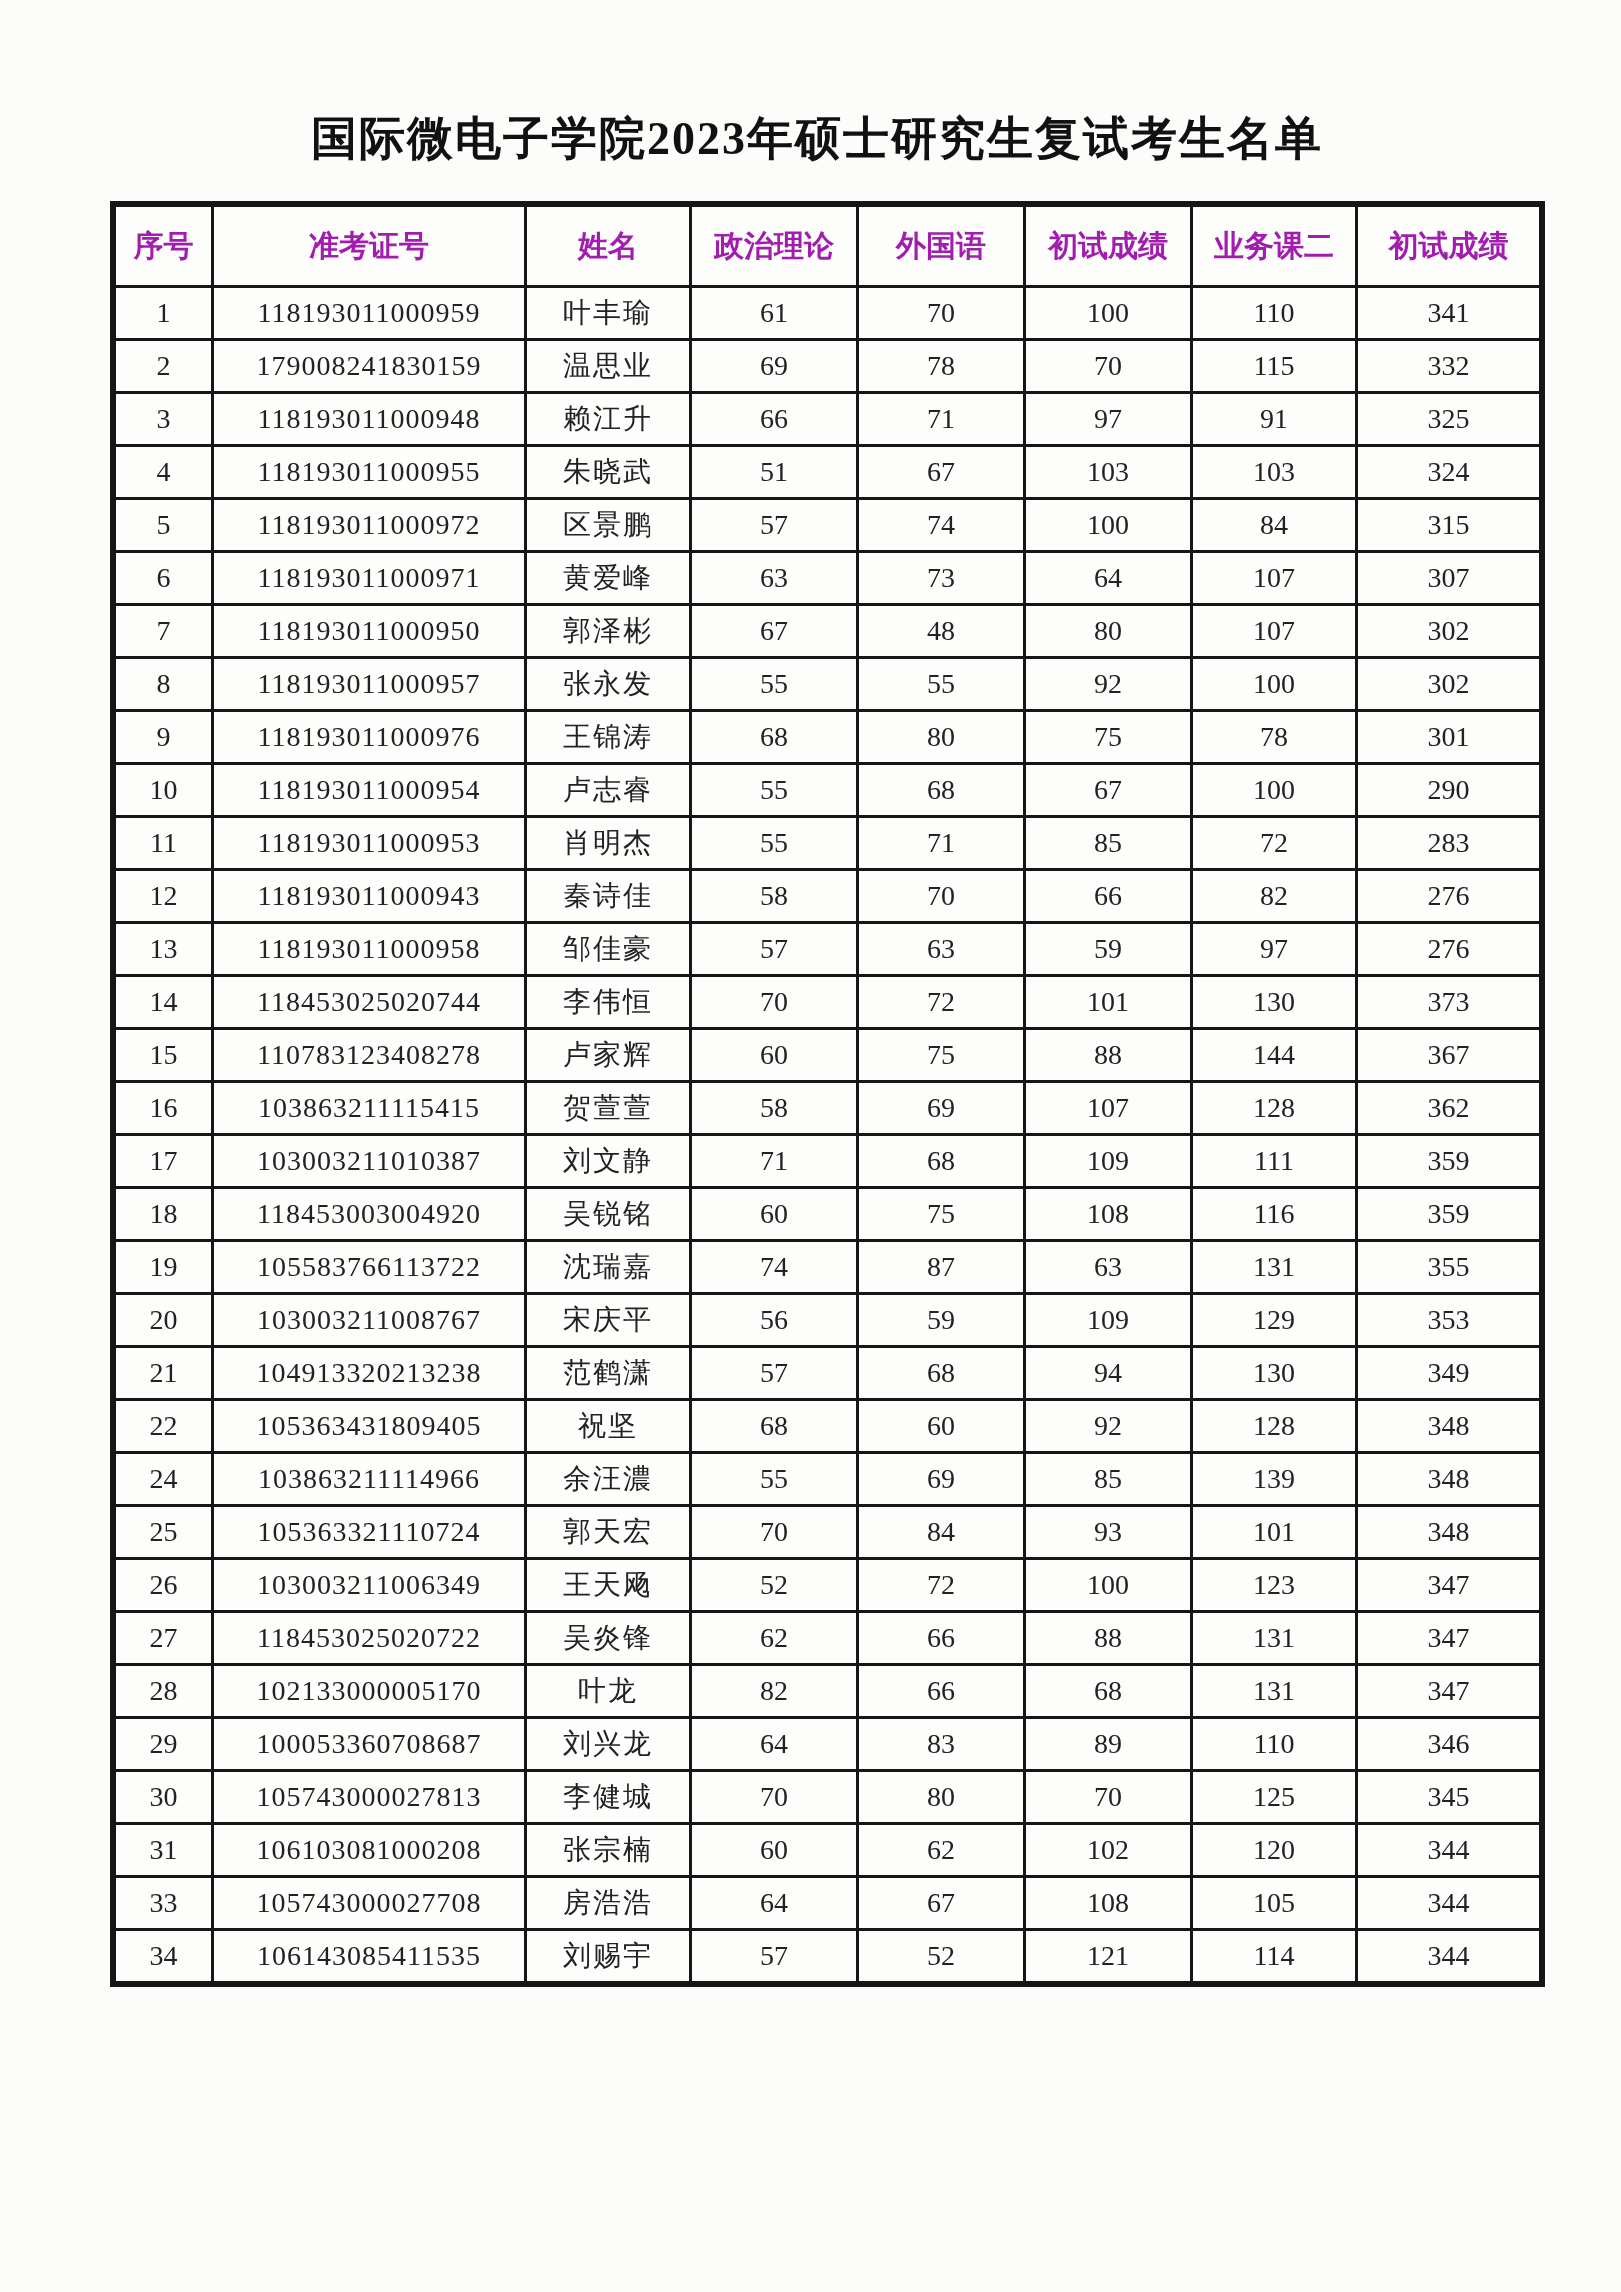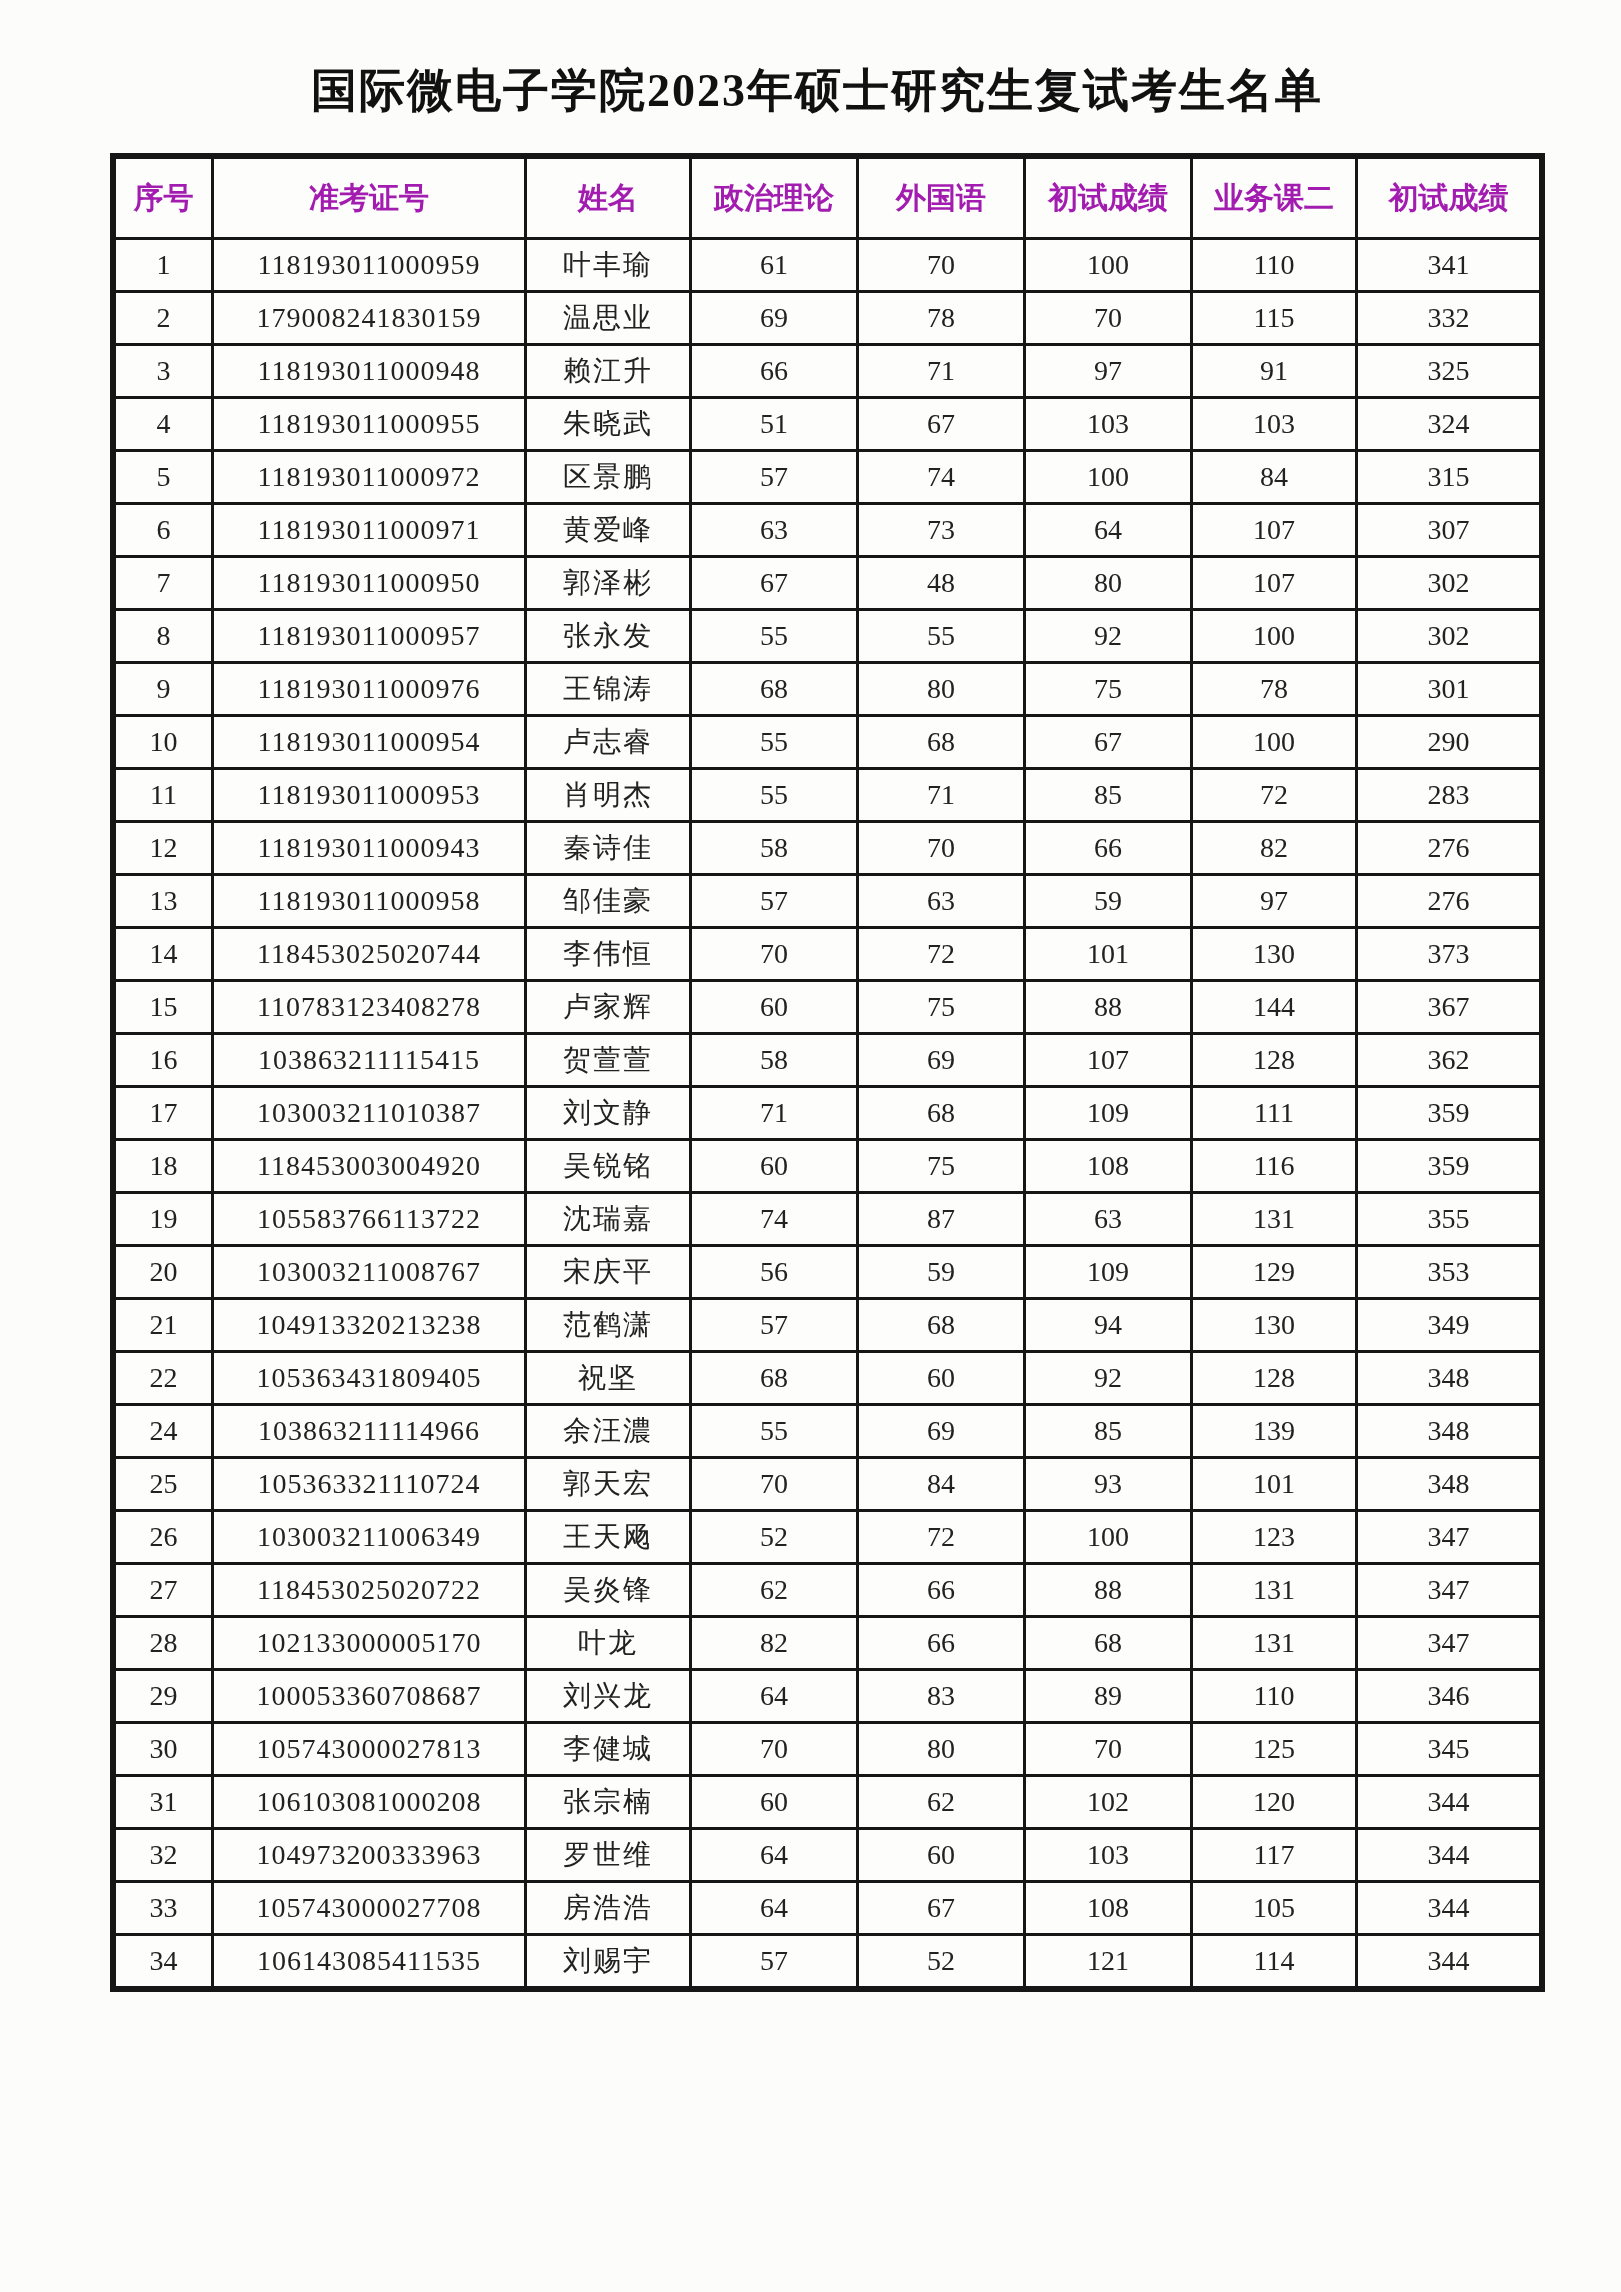--- a/index.html
+++ b/index.html
@@ -9,21 +9,21 @@
   }
   body {
     width: 1621px;
     height: 2293px;
     font-family: "Liberation Serif", serif;
     color: #1a1a1a;
     position: relative;
     background: #fcfcfa;
   }
   .page {
-    padding-top: 60px;
+    padding-top: 108px;
   }
   .title {
     width: 1414px;
     margin: 0 0 0 110px;
     text-align: center;
     font-size: 46px;
     font-weight: bold;
     letter-spacing: 2px;
     font-family: "Liberation Serif", serif;
     color: #111111;
@@ -383,30 +383,20 @@
           <td class="c0">31</td>
           <td class="c1">106103081000208</td>
           <td class="c2">张宗楠</td>
           <td class="c3">60</td>
           <td class="c4">62</td>
           <td class="c5">102</td>
           <td class="c6">120</td>
           <td class="c7">344</td>
         </tr>
         <tr>
-          <td class="c0">32</td>
-          <td class="c1">104973200333963</td>
-          <td class="c2">罗世维</td>
-          <td class="c3">64</td>
-          <td class="c4">60</td>
-          <td class="c5">103</td>
-          <td class="c6">117</td>
-          <td class="c7">344</td>
-        </tr>
-        <tr>
           <td class="c0">33</td>
           <td class="c1">105743000027708</td>
           <td class="c2">房浩浩</td>
           <td class="c3">64</td>
           <td class="c4">67</td>
           <td class="c5">108</td>
           <td class="c6">105</td>
           <td class="c7">344</td>
         </tr>
         <tr>

